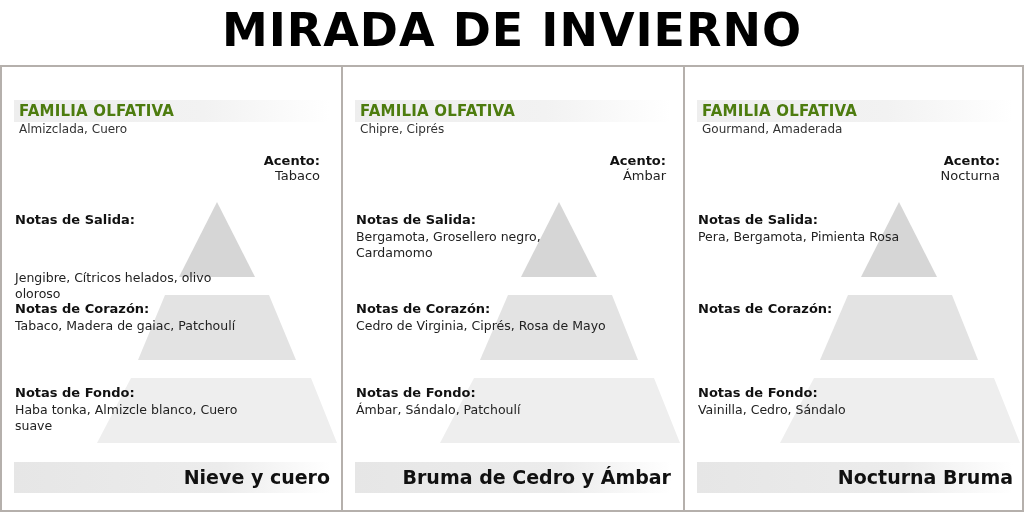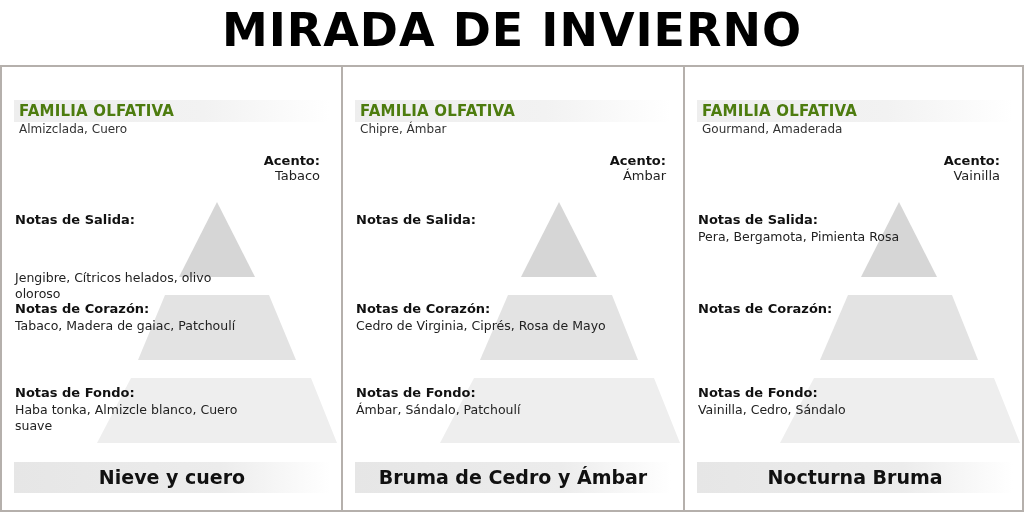--- a/index.html
+++ b/index.html
@@ -39,21 +39,21 @@
   .pyr { position: absolute; }
   .tier-label { position: absolute; left: 13px; font-weight: bold; font-size: 13px; }
   .tier-value { position: absolute; left: 13px; font-size: 12.5px; color: #222; width: 240px; line-height: 16px; }
 
   .name-bar {
     position: absolute; left: 12px; top: 395px; width: 316px; height: 31px;
     background: linear-gradient(to right, #e6e6e6 0%, #ececec 65%, #ffffff 100%);
   }
   .name-text {
     position: absolute; left: 12px; top: 395px; width: 316px; height: 31px; line-height: 31px;
-    text-align: center; font-weight: bold; font-size: 19px; color: #111;
+    text-align: right; font-weight: bold; font-size: 19px; color: #111;
   }
 </style>
 </head>
 <body>
 
 <div class="title">MIRADA DE INVIERNO</div>
 
 <div class="panel p0">
   <div class="fam-bar"></div>
   <div class="fam-label">FAMILIA OLFATIVA</div>
@@ -74,46 +74,47 @@
   <div class="tier-label" style="top:318px;">Notas de Fondo:</div>
   <div class="tier-value" style="top:335px;">Haba tonka, Almizcle blanco, Cuero suave</div>
 
   <div class="name-bar"></div>
   <div class="name-text">Nieve y cuero</div>
 </div>
 
 <div class="panel p1">
   <div class="fam-bar"></div>
   <div class="fam-label">FAMILIA OLFATIVA</div>
-  <div class="fam-value">Chipre, Ámbar</div>
+  <div class="fam-value">Chipre, Ciprés</div>
   <div class="acc-label" style="right:18px;">Acento:</div>
   <div class="acc-value" style="right:18px;text-align:right;">Ámbar</div>
 
   <svg class="pyr" width="343" height="380" style="left:0;top:0;">
     <polygon points="216,135 254,210 178,210" fill="#d6d6d6"></polygon>
     <polygon points="165,228 269,228 295,293 137,293" fill="#e3e3e3"></polygon>
     <polygon points="131,311 311,311 337,376 97,376" fill="#eeeeee"></polygon>
   </svg>
 
   <div class="tier-label" style="top:145px;">Notas de Salida:</div>
+  <div class="tier-value" style="top:162px;width:200px;">Bergamota, Grosellero negro, Cardamomo</div>
   <div class="tier-label" style="top:234px;">Notas de Corazón:</div>
   <div class="tier-value" style="top:251px;width:260px;">Cedro de Virginia, Ciprés, Rosa de Mayo</div>
   <div class="tier-label" style="top:318px;">Notas de Fondo:</div>
   <div class="tier-value" style="top:335px;">Ámbar, Sándalo, Patchoulí</div>
 
   <div class="name-bar"></div>
   <div class="name-text">Bruma de Cedro y Ámbar</div>
 </div>
 
 <div class="panel p2 last">
   <div class="fam-bar"></div>
   <div class="fam-label">FAMILIA OLFATIVA</div>
   <div class="fam-value">Gourmand, Amaderada</div>
   <div class="acc-label">Acento:</div>
-  <div class="acc-value">Vainilla</div>
+  <div class="acc-value">Nocturna</div>
 
   <svg class="pyr" width="341" height="380" style="left:0;top:0;">
     <polygon points="214,135 252,210 176,210" fill="#d6d6d6"></polygon>
     <polygon points="163,228 267,228 293,293 135,293" fill="#e3e3e3"></polygon>
     <polygon points="129,311 309,311 335,376 95,376" fill="#eeeeee"></polygon>
   </svg>
 
   <div class="tier-label" style="top:145px;">Notas de Salida:</div>
   <div class="tier-value" style="top:162px;width:240px;">Pera, Bergamota, Pimienta Rosa</div>
   <div class="tier-label" style="top:234px;">Notas de Corazón:</div>

